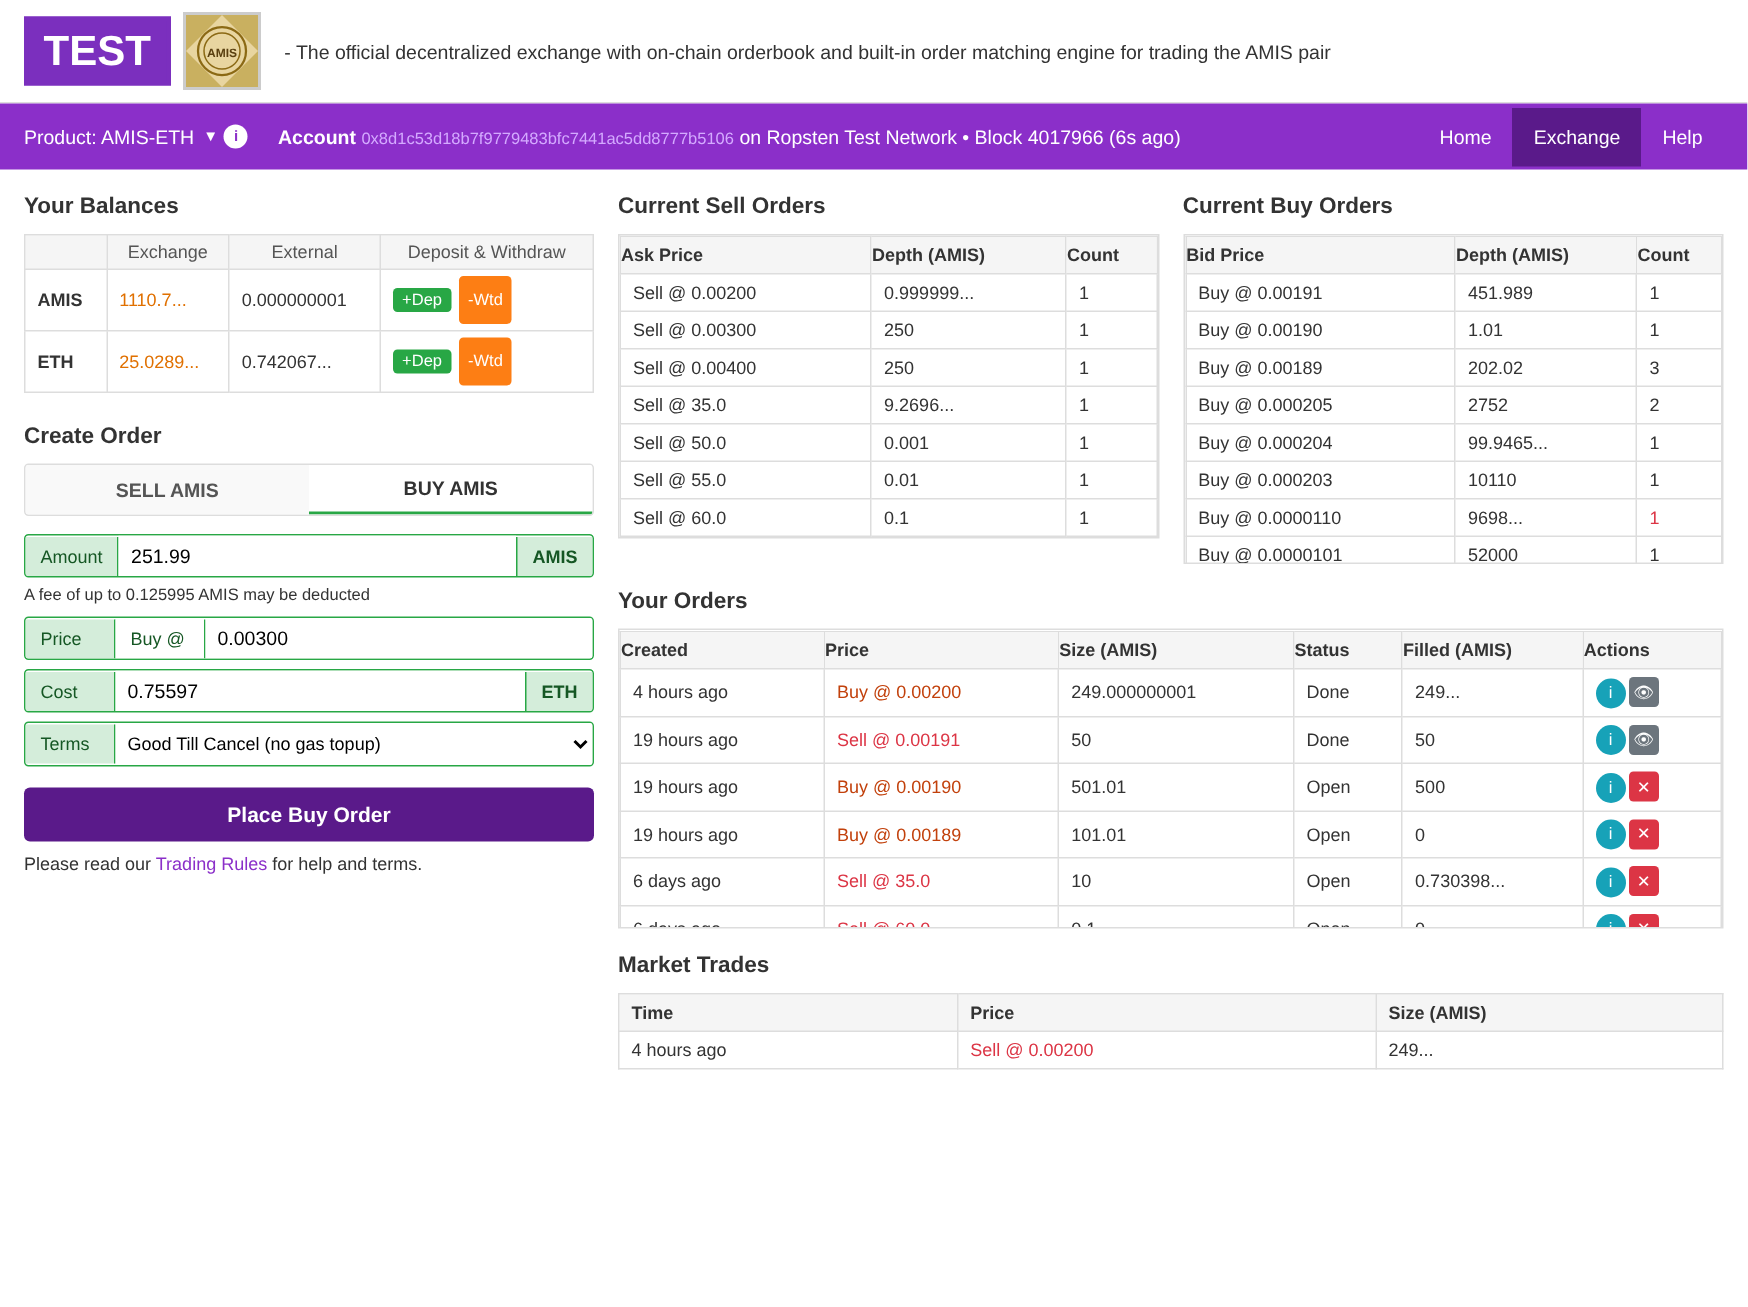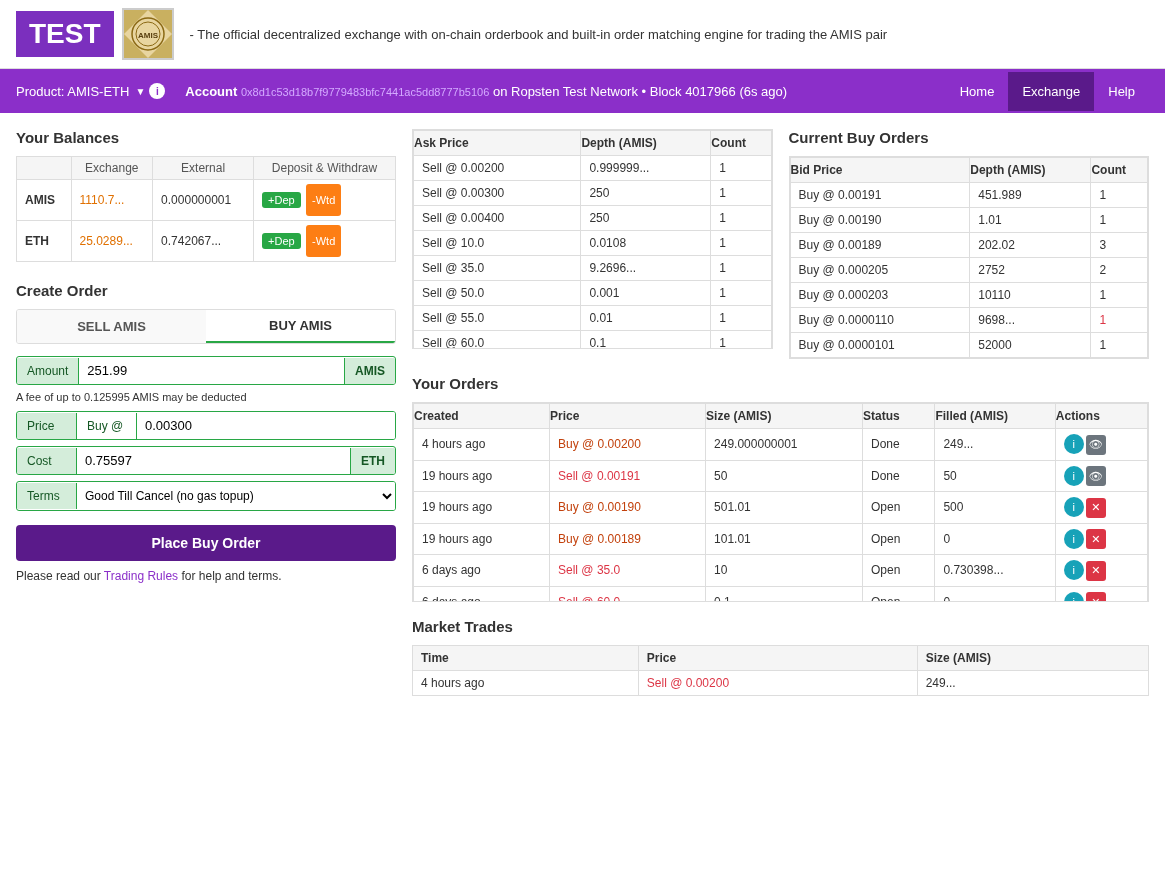--- a/index.html
+++ b/index.html
@@ -514,20 +514,21 @@
         <span>for help and terms.</span>
       </div>
     </div>
   </div>
 
   <div class="right-panels">
 
     <div class="order-panels">
 
       <div class="order-panel">
+        <div class="section-title">Current Sell Orders</div>
         <div class="scrollable-panel">
           <table>
             <thead>
               <tr>
                 <th>Ask Price</th>
                 <th>Depth (AMIS)</th>
                 <th>Count</th>
               </tr>
             </thead>
             <tbody id="sell-orders-body">
@@ -537,25 +538,20 @@
     <td>1</td>
                 </tr>
                 <tr>
     <td class="sell-price">Sell @ 0.00300</td>
     <td>250</td>
     <td>1</td>
                 </tr>
                 <tr>
     <td class="sell-price">Sell @ 0.00400</td>
     <td>250</td>
-    <td>1</td>
-                </tr>
-                <tr>
-    <td class="sell-price">Sell @ 10.0</td>
-    <td>0.0108</td>
     <td>1</td>
                 </tr>
                 <tr>
     <td class="sell-price">Sell @ 35.0</td>
     <td>9.2696...</td>
     <td>1</td>
                 </tr>
                 <tr>
     <td class="sell-price">Sell @ 50.0</td>
     <td>0.001</td>
@@ -600,20 +596,25 @@
                 </tr>
                 <tr>
     <td class="buy-price">Buy @ 0.00189</td>
     <td>202.02</td>
     <td style="">3</td>
                 </tr>
                 <tr>
     <td class="buy-price">Buy @ 0.000205</td>
     <td>2752</td>
     <td style="">2</td>
+                </tr>
+                <tr>
+    <td class="buy-price">Buy @ 0.000204</td>
+    <td>99.9465...</td>
+    <td style="">1</td>
                 </tr>
                 <tr>
     <td class="buy-price">Buy @ 0.000203</td>
     <td>10110</td>
     <td style="">1</td>
                 </tr>
                 <tr>
     <td class="buy-price">Buy @ 0.0000110</td>
     <td>9698...</td>
     <td style="color:#dc3545;">1</td>

